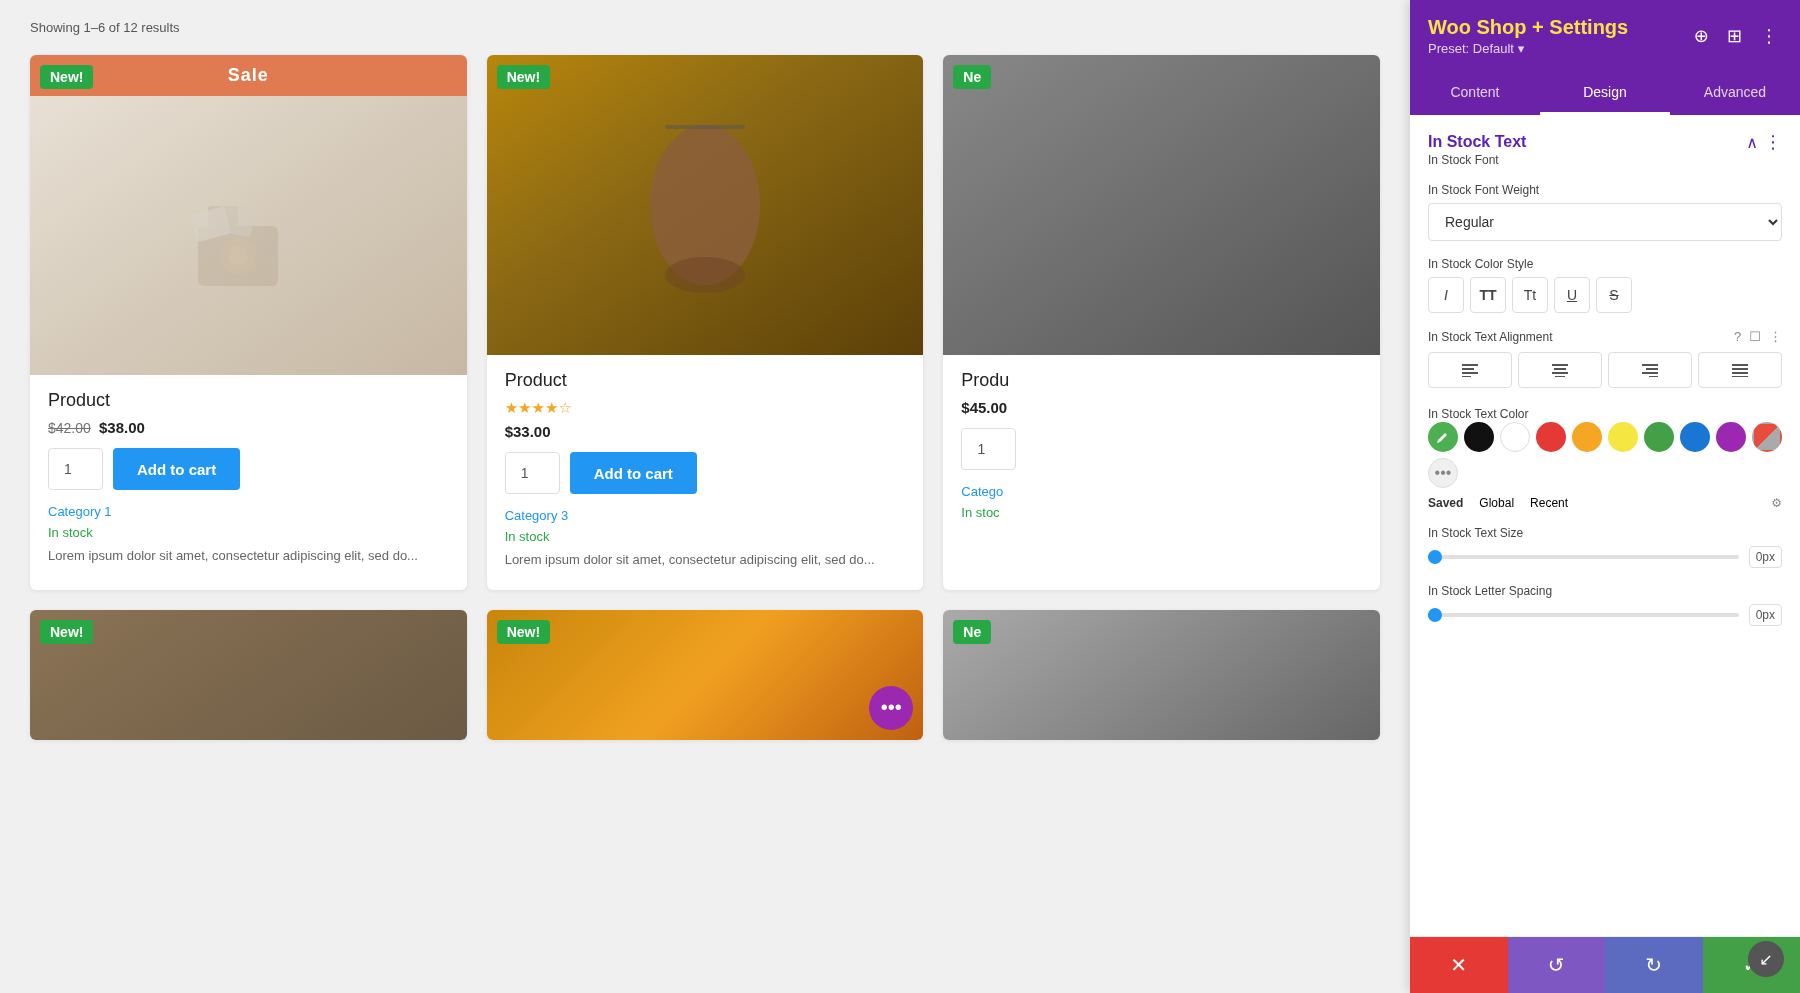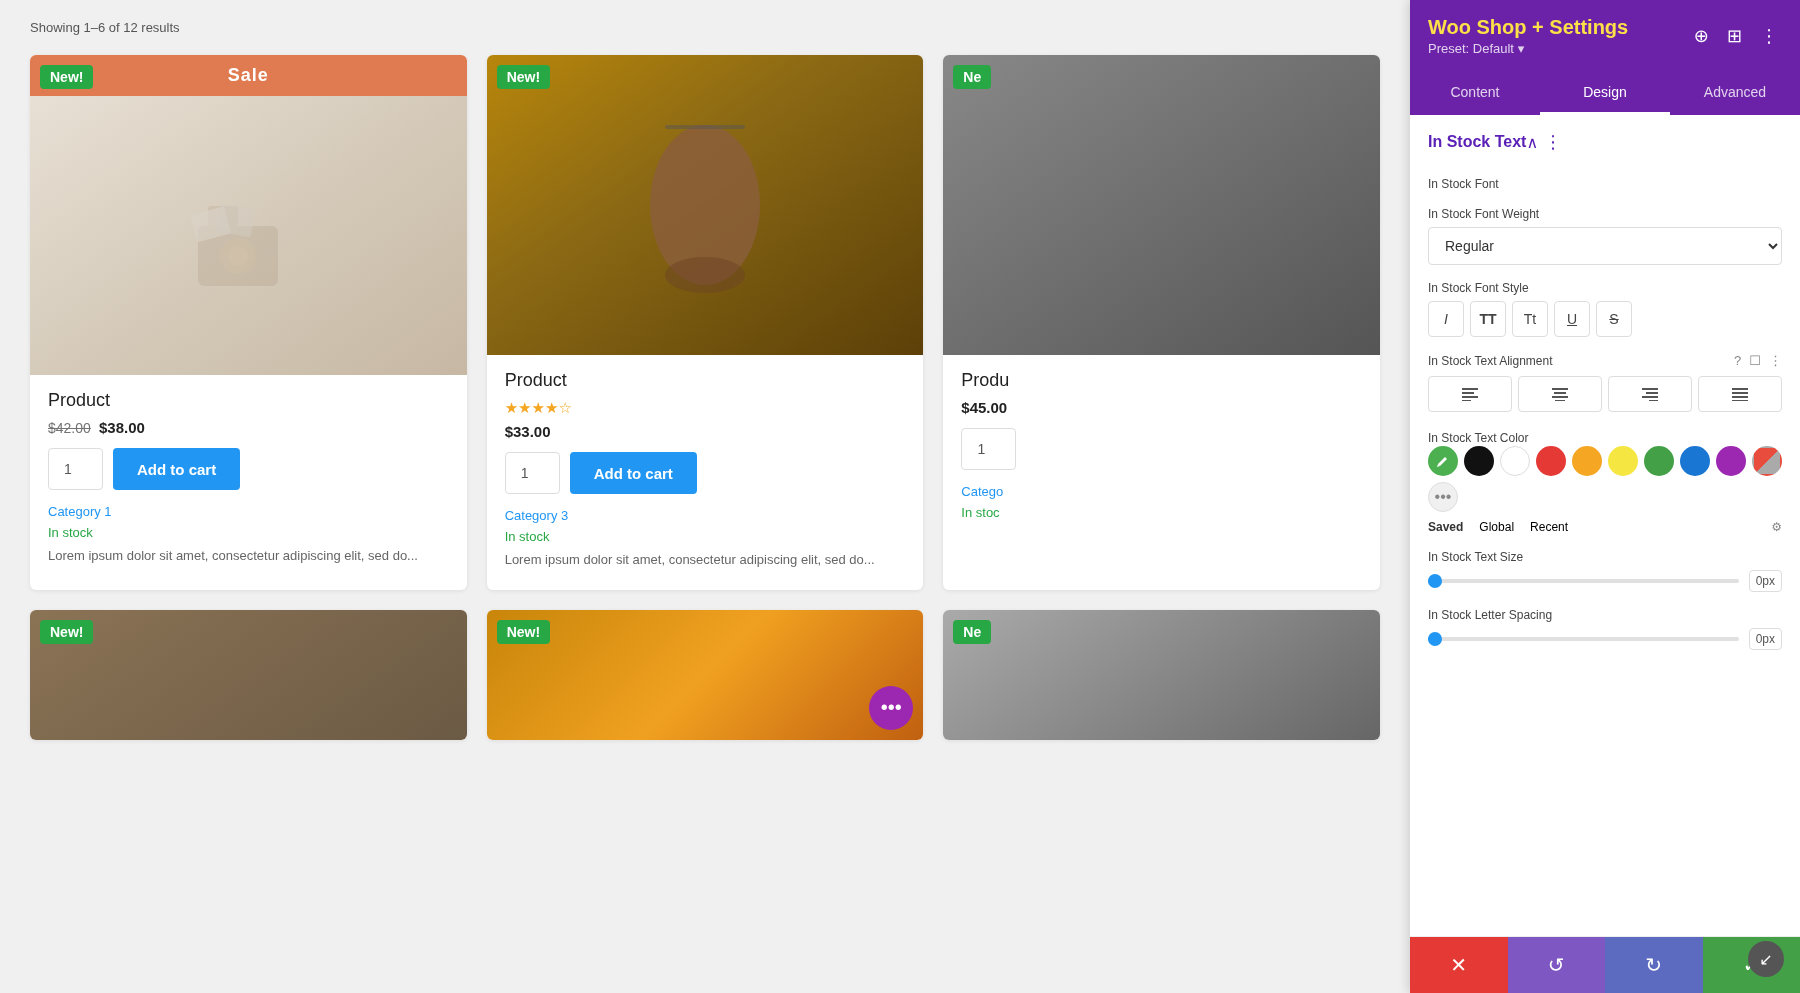--- a/index.html
+++ b/index.html
@@ -260,21 +260,22 @@
     .panel-content {
       flex: 1;
       overflow-y: auto;
       padding: 16px 18px;
     }
 
     
     .section-header {
       display: flex;
       align-items: center;
-      margin-bottom: 24px;
+      justify-content: space-between;
+      margin-bottom: 0;
     }
 
     .section-title {
       font-size: 16px;
       font-weight: 600;
       color: #5b21b6;
     }
 
     .section-actions {
       display: flex;
@@ -715,21 +716,21 @@
     </div>
 
     <div class="form-row">
       <label class="form-label">In Stock Font Weight</label>
       <select class="form-select">
         <option>Regular</option>
       </select>
     </div>
 
     <div class="form-row">
-      <label class="form-label">In Stock Font Style</label>
+      <label class="form-label">In Stock Color Style</label>
       <div class="font-style-row">
         <button class="style-btn">
             <i>I</i>
           </button>
         <button class="style-btn">
             <b>TT</b>
           </button>
         <button class="style-btn">Tt</button>
         <button class="style-btn">
             <u>U</u>

